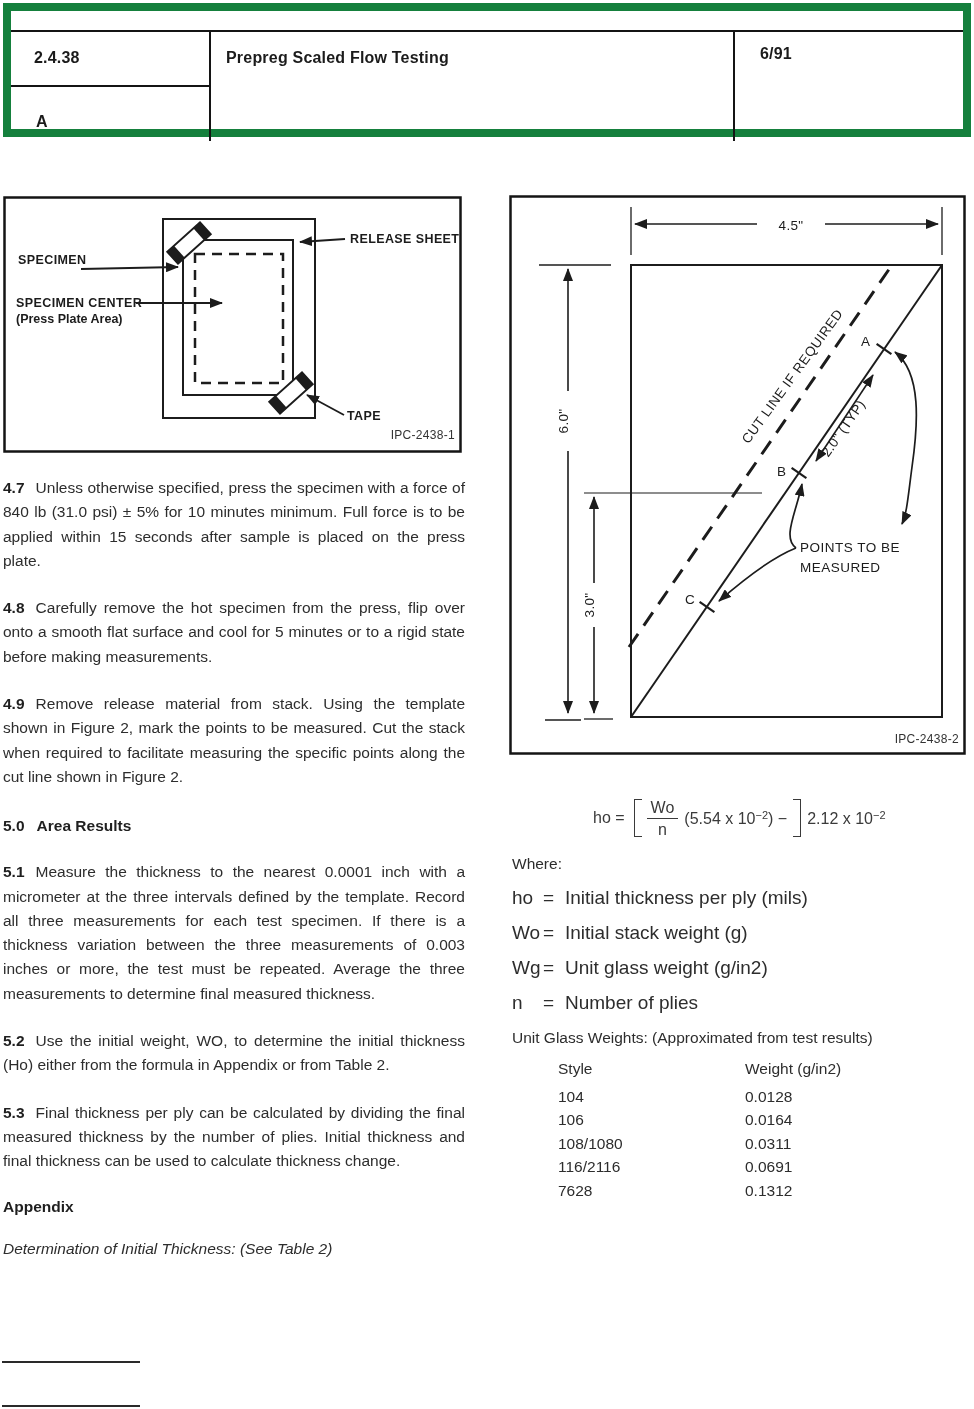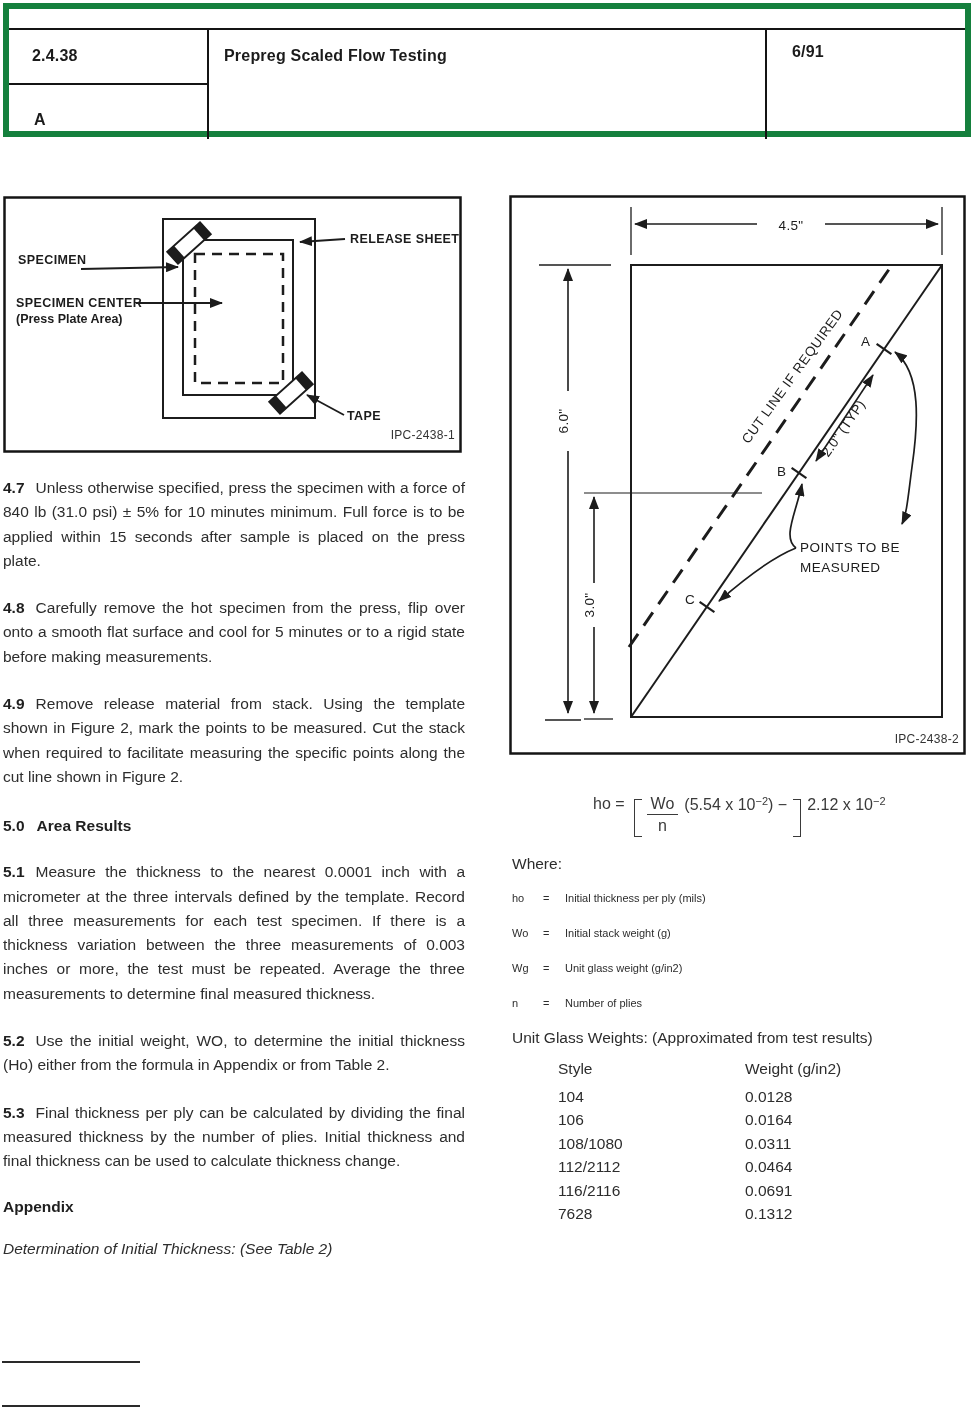--- a/index.html
+++ b/index.html
@@ -4,28 +4,28 @@
 <style>
   * { box-sizing: border-box; }
   html,body { margin:0; padding:0; background:#888; }
   .page {
     position:relative; width:974px; height:1409px; margin:0 auto;
     background:#ffffff; overflow:hidden;
     font-family:"Liberation Sans", sans-serif; color:#2d2d2d;
   }
 
   
-  .hdr { position:absolute; left:3px; top:3px; width:968px; height:134px; border:6px solid #15803d; }
+  .hdr { position:absolute; left:3px; top:3px; width:968px; height:134px; border:8px solid #15803d; }
   .hdr-toprow { height:21px; border-bottom:2px solid #141414; }
   .hdr-main { display:flex; height:109px; }
   .hdr-left { width:200px; border-right:2px solid #141414; display:flex; flex-direction:column; }
   .hdr-left .cellA { height:55px; border-bottom:2px solid #141414; padding:17px 0 0 23px; }
   .hdr-left .cellB { flex:1; padding:26px 0 0 25px; }
   .hdr-mid { flex:1; border-right:2px solid #141414; padding:17px 0 0 15px; }
-  .hdr-right { width:198px; padding:13px 0 4px 25px;font-weight:bold; }
+  .hdr-right { width:228px; padding:13px 0 4px 25px;font-weight:bold; }
   .hdr b { font-size:16px; letter-spacing:.2px; color:#1b1b1b; }
 
   
   .fig { position:absolute; }
   #fig1 { left:3px;  top:196px; }
   #fig2 { left:509px; top:195px; }
   svg text { fill:#1c1c1c; }
   .figlbl  { font-size:12.5px; font-weight:bold; letter-spacing:.4px; }
   .figlbl2 { font-size:12.5px; font-weight:bold; }
   .figid   { font-size:12px; font-weight:normal; letter-spacing:.3px; fill:#333; }
@@ -39,32 +39,32 @@
   .hdg  { font-size:15.5px; line-height:24px; font-weight:bold; color:#1f1f1f; margin:1px 0 22px 0; }
   .hdg b { margin-right:12px; }
   .mb25 { margin-bottom:25px; }
   .mb21 { margin-bottom:21px; }
   .mb7  { margin-bottom:18px; }
   .plain { font-size:15.5px; line-height:24px; margin:0;font-style:italic; }
 
   .colR { position:absolute; left:505px; top:782px; width:462px; }
 
   
-  .formula { display:flex; align-items:flex-start; margin:13px 0 0 88px; font-size:16px; height:46px; color:#3a3a3a; }
+  .formula { display:flex; align-items:center; margin:13px 0 0 88px; font-size:16px; height:46px; color:#3a3a3a; }
   .formula .lhs { margin-right:7px; }
   .brkt { width:8px; height:38px; align-self:center; }
   .brkt.l { border-left:1.7px solid #3a3a3a; border-top:1.7px solid #3a3a3a; border-bottom:1.7px solid #3a3a3a; margin:0 5px 0 2px; }
   .brkt.r { border-right:1.7px solid #3a3a3a; border-top:1.7px solid #3a3a3a; border-bottom:1.7px solid #3a3a3a; margin:0 6px 0 6px; }
   .frac { display:inline-flex; flex-direction:column; align-items:center; margin-right:6px; }
   .frac .num { border-bottom:1.7px solid #3a3a3a; padding:0 4px 2px 4px; line-height:17px; }
   .frac .den { padding-top:2px; line-height:17px; }
   .sup { font-size:11px; vertical-align:5px; letter-spacing:0; }
 
   .where { font-size:15.5px; margin:14px 0 0 7px; }
-  .def-row { display:flex; font-size:11px; margin:15px 0 0 7px; line-height:20px; }
+  .def-row { display:flex; font-size:19px; margin:15px 0 0 7px; line-height:20px; }
   .def-sym { width:31px; }
   .def-eq  { width:22px; }
   .gw-note { font-size:15.5px; margin:16px 0 0 7px; }
 
   .gw-table { margin:13px 0 0 53px; font-size:15.5px; }
   .gw-hrow  { display:flex; margin-bottom:7px; }
   .gw-row   { display:flex; line-height:23.4px; }
   .gw-c1    { width:187px; }
 
   
@@ -247,24 +247,20 @@
         </div>
       <div class="gw-row">
           <span class="gw-c1">106</span>
           <span>0.0164</span>
         </div>
       <div class="gw-row">
           <span class="gw-c1">108/1080</span>
           <span>0.0311</span>
         </div>
       <div class="gw-row">
-          <span class="gw-c1">112/2112</span>
-          <span>0.0464</span>
-        </div>
-      <div class="gw-row">
           <span class="gw-c1">116/2116</span>
           <span>0.0691</span>
         </div>
       <div class="gw-row">
           <span class="gw-c1">7628</span>
           <span>0.1312</span>
         </div>
     </div>
   </div>
 

